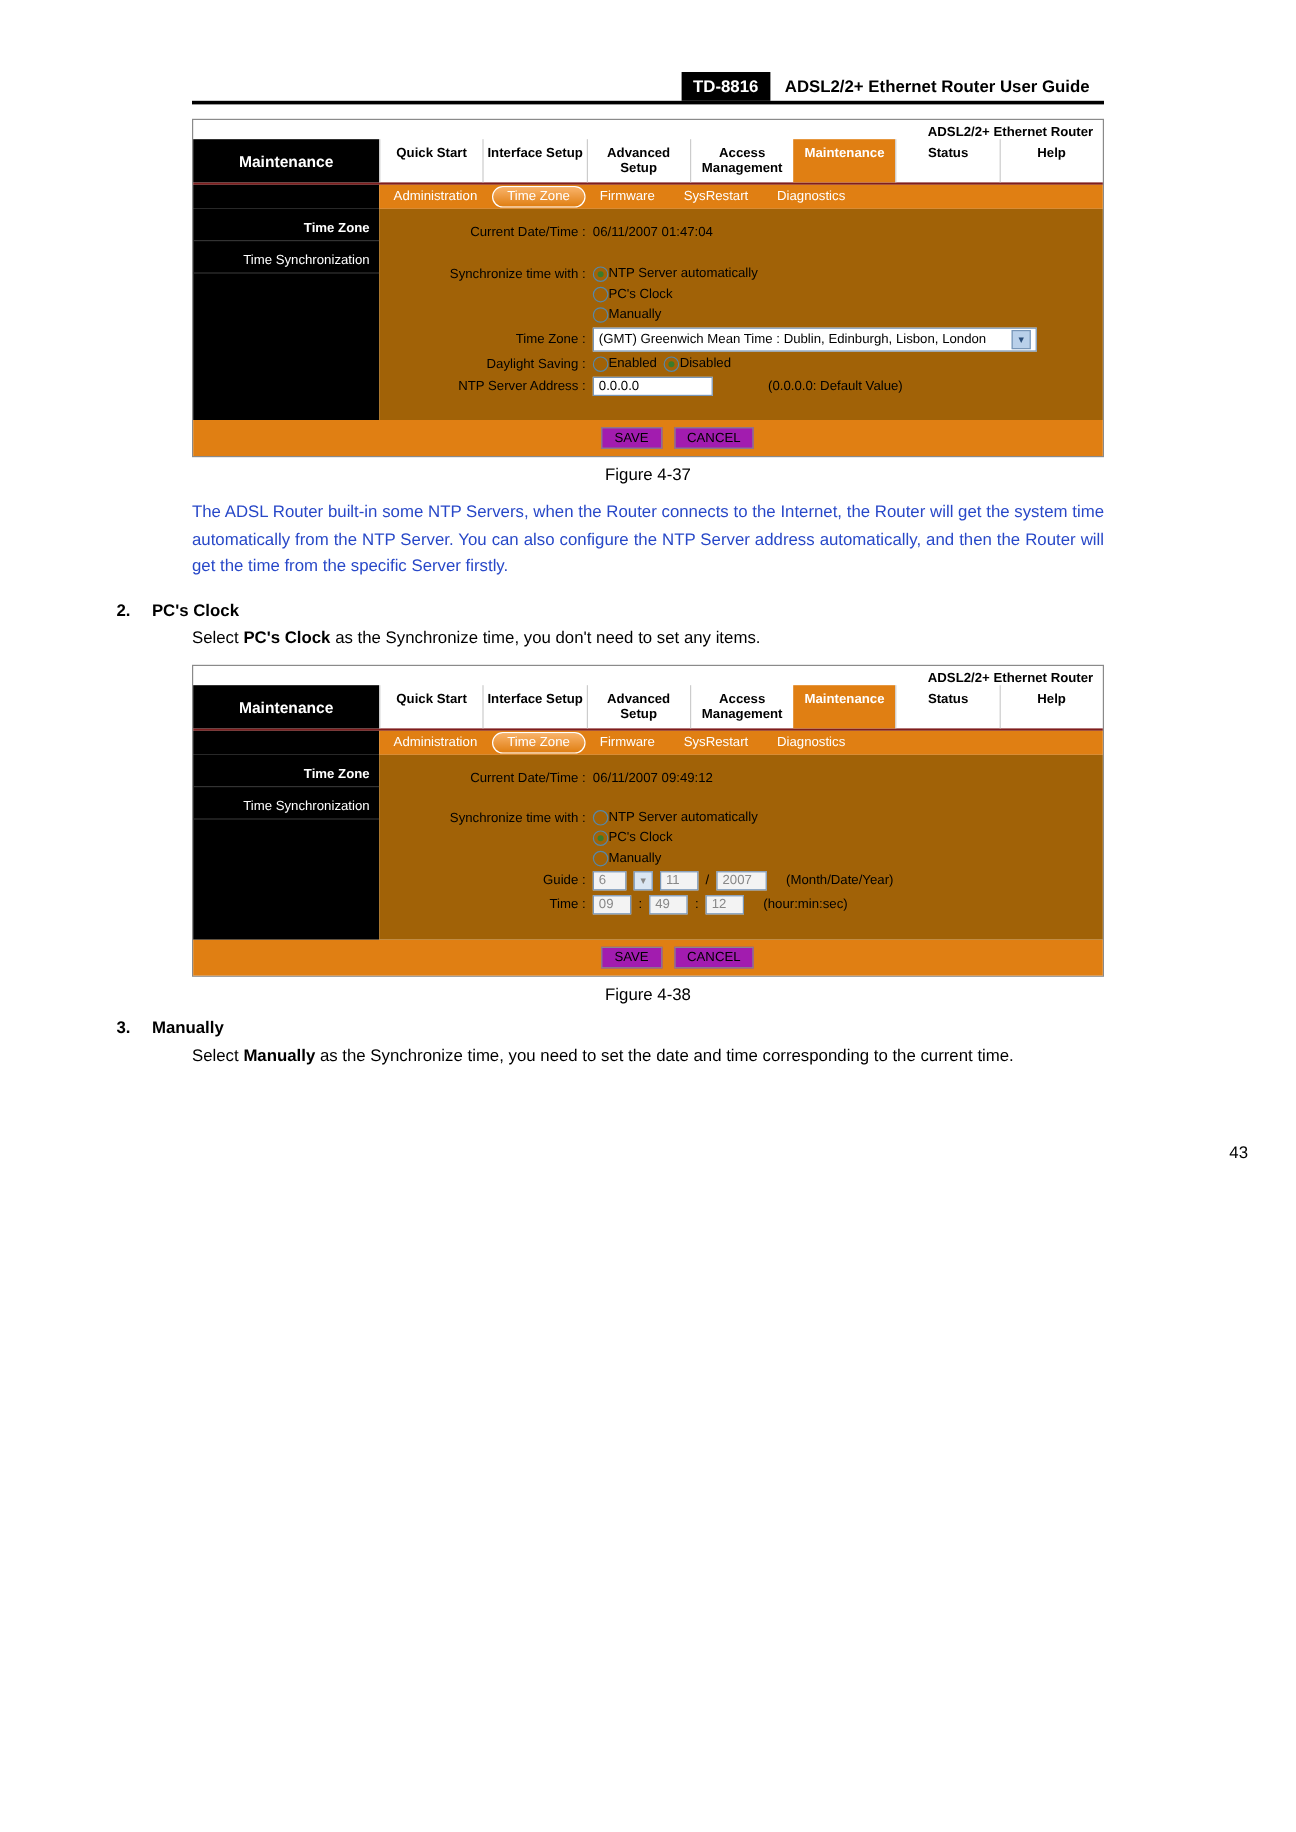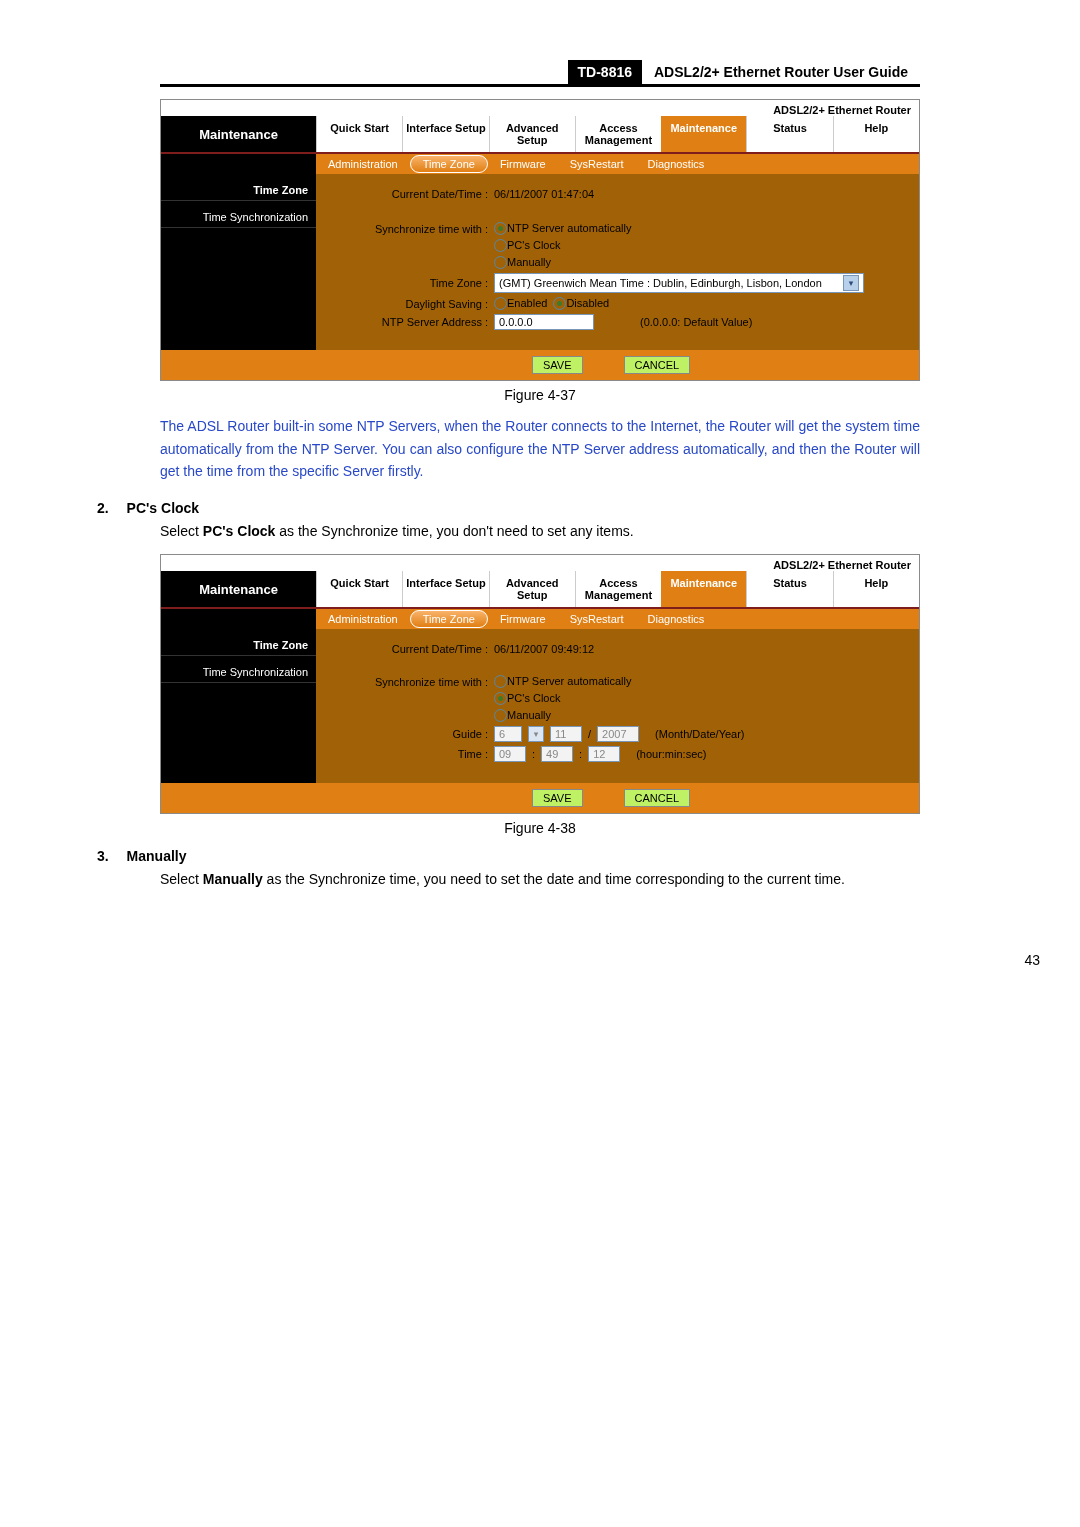--- a/index.html
+++ b/index.html
@@ -215,26 +215,25 @@
 
   .button-bar {
     background: #e07f13;
     padding: 6px;
     display: flex;
     gap: 10px;
     justify-content: flex-start;
     padding-left: 340px;
   }
   .btn {
-    background: #bef264;
+    background: #a21caf;
     border: 1px solid #888;
     font-size: 11px;
     padding: 2px 10px;
     cursor: pointer;
-    margin-left: 31px;
   }
 
   
   .caption {
     text-align: center;
     font-size: 14px;
     margin: 6px 0 12px;
   }
   .note-hdr {
     margin: 0 120px;

